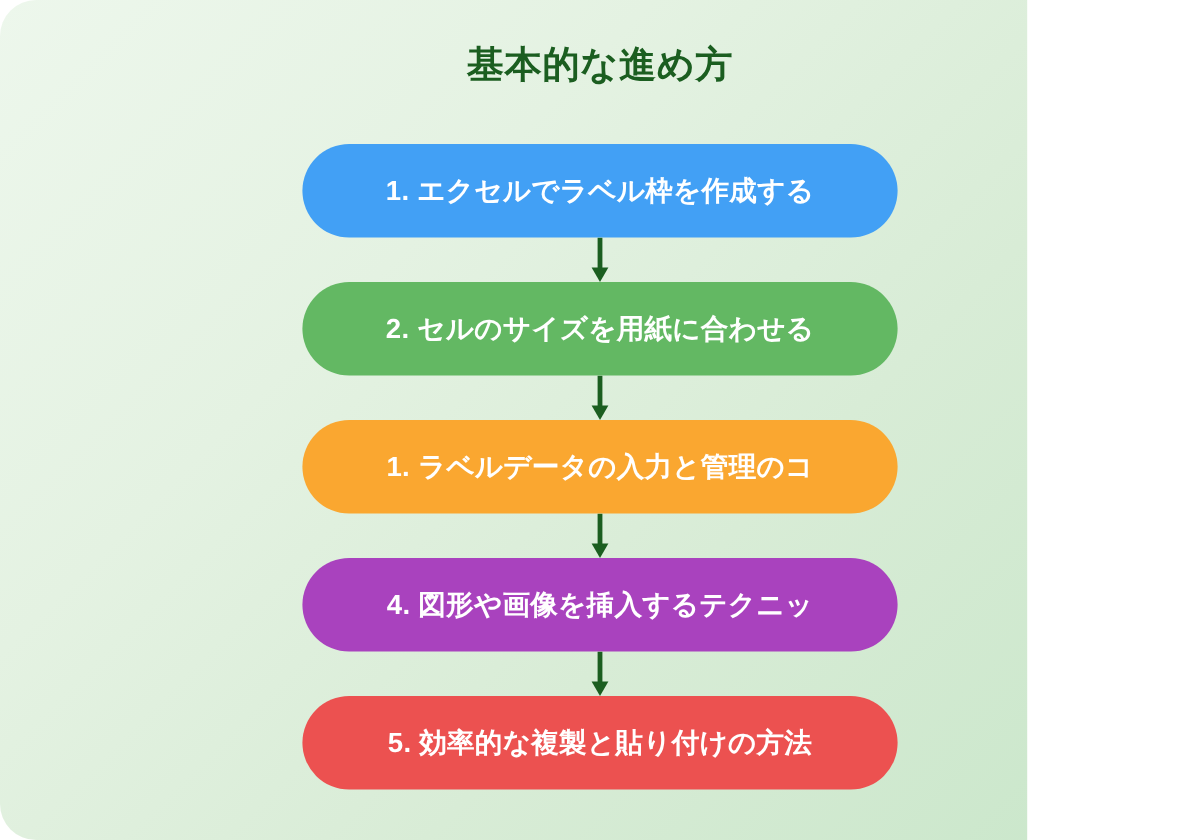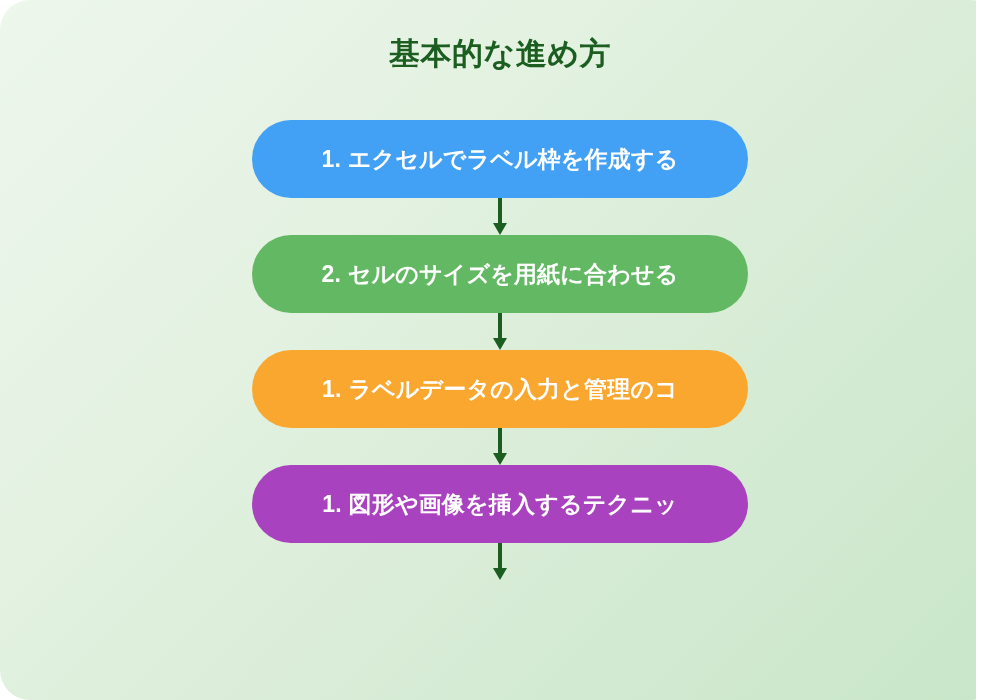--- a/index.html
+++ b/index.html
@@ -8,21 +8,21 @@
     width: 1000px;
     height: 700px;
     background: #ffffff;
   }
   body {
     font-family: "Liberation Sans", "DejaVu Sans", sans-serif;
     -webkit-font-smoothing: antialiased;
   }
   #canvas {
     position: relative;
-    width: 976px;
+    width: 856px;
     height: 700px;
     overflow: hidden;
     box-sizing: border-box;
   }
   #card {
     position: absolute;
     left: 0;
     top: 0;
     width: 1000px;
     height: 700px;
@@ -129,26 +129,31 @@
       </div>
       <div class="connector">
         <svg width="496" height="37" viewBox="0 0 496 37" xmlns="http://www.w3.org/2000/svg">
           <rect x="246" y="0" width="4" height="26" fill="#1B5E20"></rect>
           <polygon points="241,25 255,25 248,37" fill="#1B5E20"></polygon>
         </svg>
       </div>
 
       <div class="step-wrap">
         <div class="step-box" style="background: rgb(169, 66, 190);">
-          <span class="step-label" style="color: rgb(255, 255, 255);">1. 図形や画像を挿入するテクニッ</span>
+          <span class="step-label" style="color: rgb(255, 255, 255);">4. 図形や画像を挿入するテクニッ</span>
         </div>
       </div>
       <div class="connector">
         <svg width="496" height="37" viewBox="0 0 496 37" xmlns="http://www.w3.org/2000/svg">
           <rect x="246" y="0" width="4" height="26" fill="#1B5E20"></rect>
           <polygon points="241,25 255,25 248,37" fill="#1B5E20"></polygon>
         </svg>
       </div>
 
+      <div class="step-wrap">
+        <div class="step-box" style="background: rgb(236, 81, 80);">
+          <span class="step-label" style="color: rgb(255, 255, 255);">5. 効率的な複製と貼り付けの方法</span>
+        </div>
+      </div>
     </div>
 
   </div>
 </div>
 
 </body></html>

